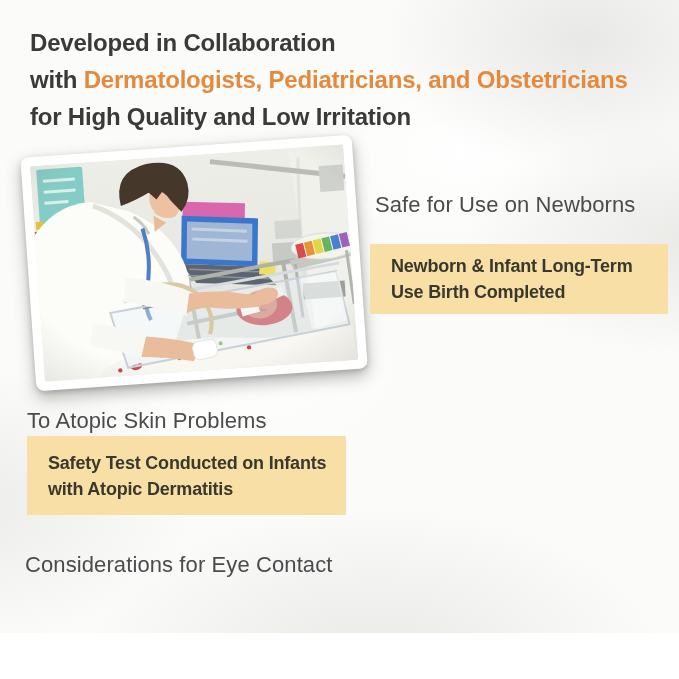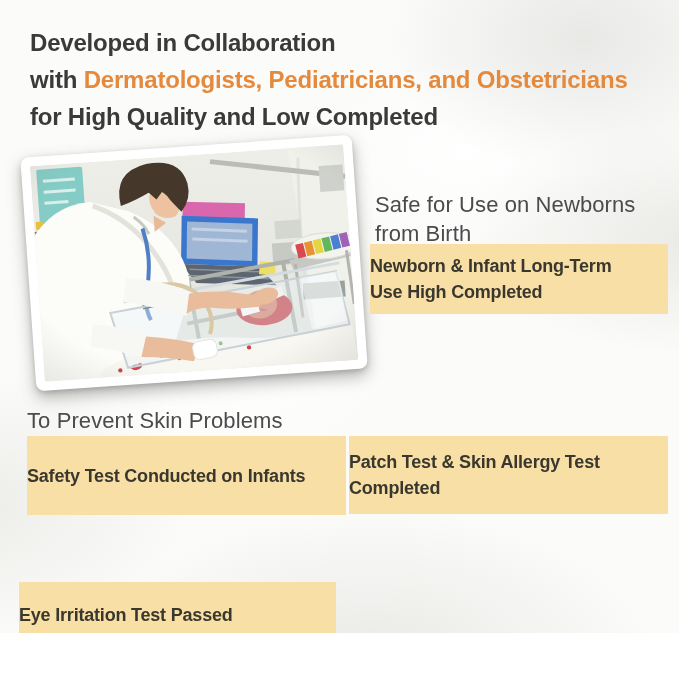--- a/index.html
+++ b/index.html
@@ -25,21 +25,21 @@
   .label{
     position:absolute;font-size:22px;font-weight:400;color:#4b4b4d;
     line-height:29px;white-space:nowrap;letter-spacing:0.1px;
   }
   .label-newborn{left:375px;top:190px;}
   .label-skin{left:27px;top:406px;}
   .label-eye{left:25px;top:550px;}
   .testbox{
     position:absolute;background:#f7dfa5;
     display:flex;flex-direction:column;justify-content:center;
-    box-sizing:border-box;
+    padding-left:21px;box-sizing:border-box;
     font-size:18px;font-weight:700;line-height:26px;color:#3a382e;
     letter-spacing:-0.2px;white-space:nowrap;
   }
   .box-newborn{left:370px;top:244px;width:298px;height:70px;}
   .box-atopic{left:27px;top:436px;width:319px;height:79px;}
   .box-patch{left:349px;top:436px;width:319px;height:78px;}
   .box-eye{left:19px;top:582px;width:317px;height:65px;}
   .photo{
     position:absolute;left:28px;top:146px;width:332px;height:234px;
     box-sizing:border-box;padding:9px;background:#ffffff;border-radius:8px;
@@ -49,21 +49,21 @@
   .photo svg{display:block;width:100%;height:100%;border-radius:2px;}
 </style>
 </head>
 <body>
 
 <div class="canvas">
 
   <div class="heading">
     <div>Developed in Collaboration</div>
     <div><span>with </span><span class="hl">Dermatologists, Pediatricians, and Obstetricians</span></div>
-    <div>for High Quality and Low Completed</div>
+    <div>for High Quality and Low Irritation</div>
   </div>
 
   <div class="photo">
     <svg viewBox="0 0 314 216" preserveAspectRatio="none">
       <defs>
         <linearGradient id="wall" x1="0" y1="0" x2="0" y2="1">
           <stop offset="0" stop-color="#edeee8"></stop>
             <stop offset="1" stop-color="#dfe2da"></stop>
         </linearGradient>
         <radialGradient id="vig" cx="0.5" cy="0.45" r="0.75">
@@ -150,37 +150,31 @@
         <path d="M52,162 Q84,166 112,180 L100,200 Q72,188 48,184 Z" fill="#f7f7f3"></path>
         <path d="M104,178 Q134,182 158,190 L150,206 Q126,200 98,198 Z" fill="#e9bd9b"></path>
         <rect x="150" y="186" width="24" height="18" rx="6" fill="#ffffff" stroke="#e4e4de" transform="rotate(-8 162 195)"></rect>
       </g>
       <rect x="0" y="0" width="314" height="216" fill="url(#vig)"></rect>
     </svg>
   </div>
 
   <div class="label label-newborn">
     <div>Safe for Use on Newborns</div>
-    <div>from Birth</div>
   </div>
 
   <div class="testbox box-newborn">
     <div>Newborn &amp; Infant Long-Term</div>
-    <div>Use High Completed</div>
+    <div>Use Birth Completed</div>
   </div>
 
-  <div class="label label-skin">To Prevent Skin Problems</div>
+  <div class="label label-skin">To Atopic Skin Problems</div>
 
   <div class="testbox box-atopic">
     <div>Safety Test Conducted on Infants</div>
-  </div>
-
-  <div class="testbox box-patch">
-    <div>Patch Test &amp; Skin Allergy Test</div>
-    <div>Completed</div>
+    <div>with Atopic Dermatitis</div>
   </div>
 
 
-  <div class="testbox box-eye">
-    <div>Eye Irritation Test Passed</div>
-  </div>
+  <div class="label label-eye">Considerations for Eye Contact</div>
+
 
 </div>
 
 </body></html>

